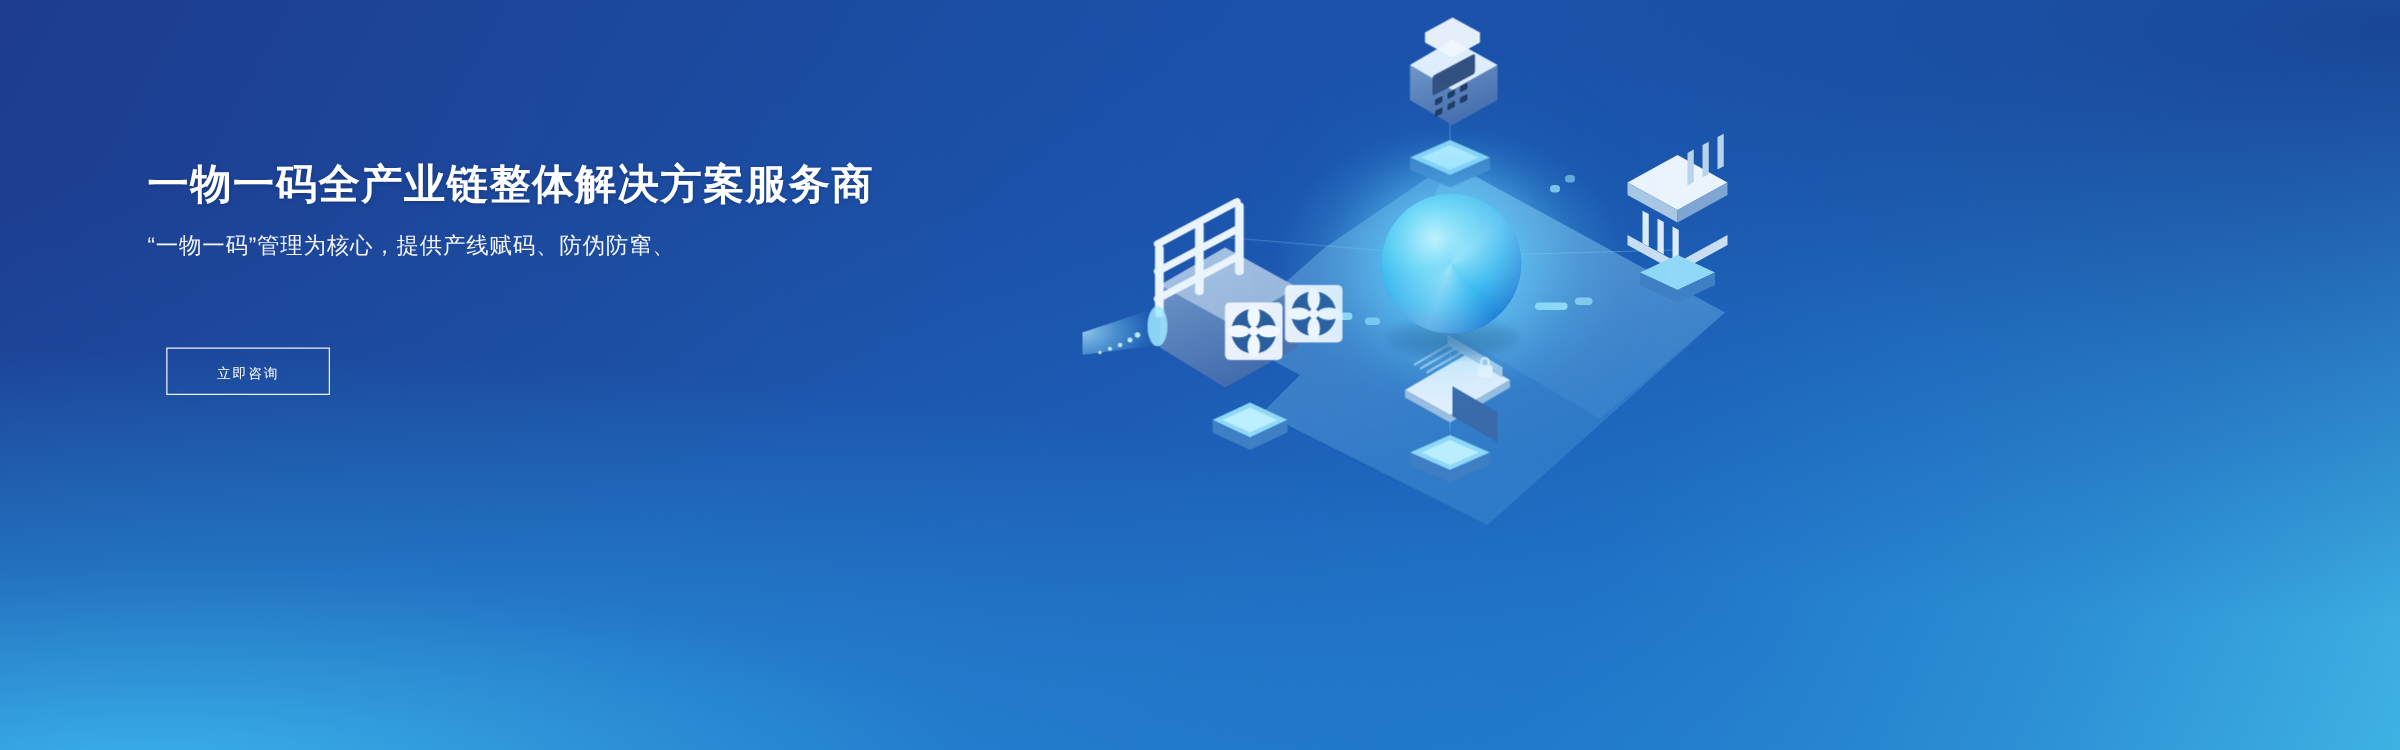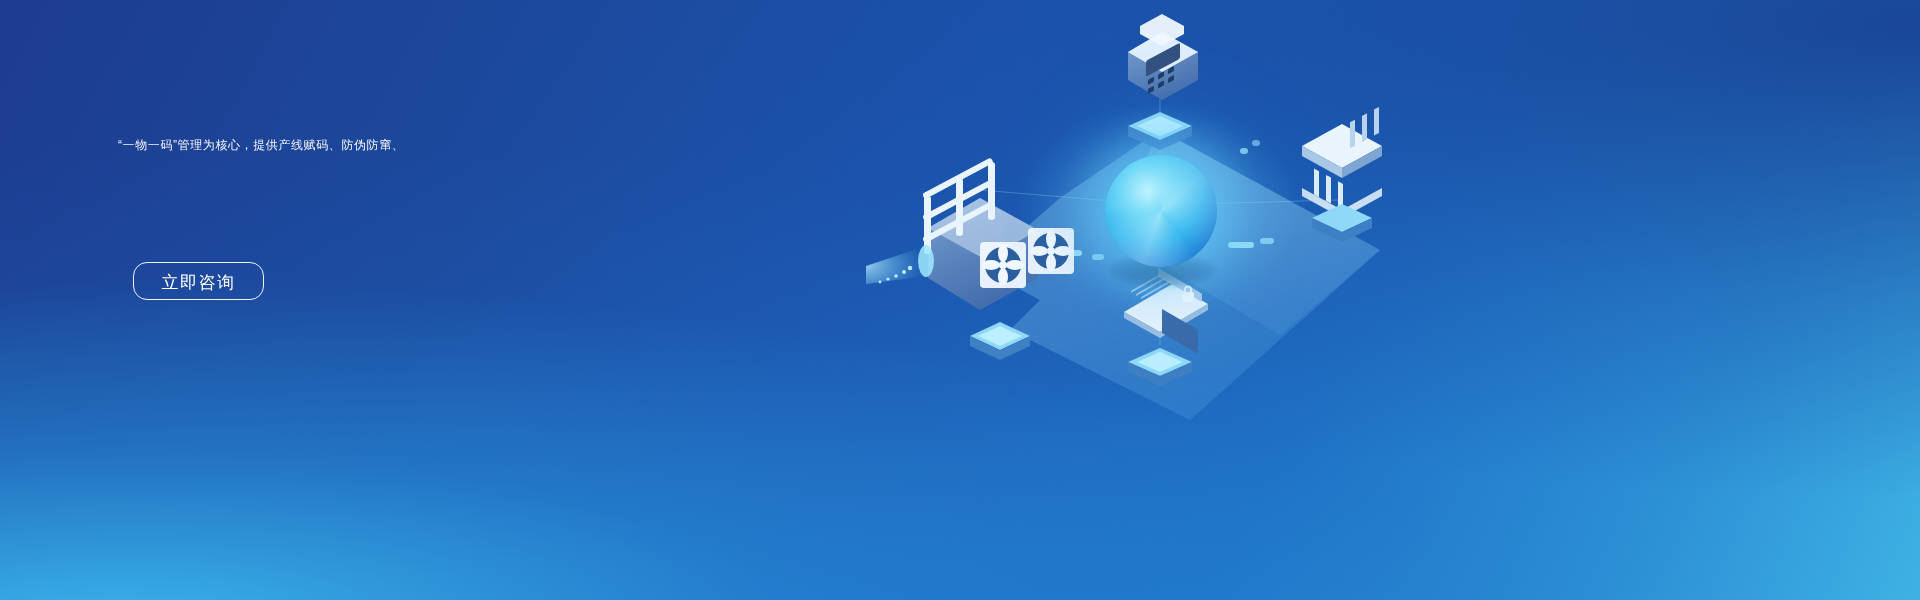--- a/index.html
+++ b/index.html
@@ -17,29 +17,29 @@
       linear-gradient(118deg, #1d3c8f 0%, #1c4a9e 26%, #1d5bb4 48%, #1f72c6 68%, #2d92d6 86%, #3fb3e4 100%);
   }
   
   .text-block{position:absolute;left:118px;top:126px;width:700px;}
   .headline{
     font-size:33px;font-weight:bold;color:#ffffff;letter-spacing:1.2px;
     line-height:1.25;margin:0 0 14px 0;white-space:nowrap;
     text-shadow:0 1px 3px rgba(10,30,80,0.35);
   }
   .sub-line{
-    font-size:12px;color:rgba(255,255,255,0.95);letter-spacing:0.6px;
+    font-size:18px;color:rgba(255,255,255,0.95);letter-spacing:0.6px;
     line-height:31px;margin:0;white-space:nowrap;font-weight:normal;
   }
   .sub-wrap{margin-top:4px;}
   .cta{
-    position:absolute;left:15px;top:136px;
+    position:absolute;left:15px;top:152px;
     width:131px;height:38px;line-height:38px;text-align:center;
-    border:1px solid rgba(255,255,255,0.92);border-radius:14px;
-    color:#ffffff;font-size:17px;letter-spacing:1.5px;
+    border:1px solid rgba(255,255,255,0.92);border-radius:0;
+    color:#ffffff;font-size:11px;letter-spacing:1.5px;
     background:transparent;cursor:pointer;box-sizing:border-box;
     font-family:"Liberation Sans","DejaVu Sans",sans-serif;
   }
   
   .illus{position:absolute;left:860px;top:0;width:620px;height:600px;}
   .iso{position:absolute;left:0;top:0;width:620px;height:600px;}
   
   .orb{
     position:absolute;left:245px;top:155px;width:112px;height:112px;border-radius:50%;
     background:radial-gradient(circle at 38% 32%, #bff2ff 0%, #6fd8f7 26%, #33b6ef 52%, #1d7fd6 78%, #1a63bd 100%);
@@ -57,20 +57,21 @@
     filter:blur(2px);
   }
 </style>
 </head>
 <body>
 
 <div class="banner">
 
   <div class="text-block">
 
+    <h1 class="headline">一物一码全产业链整体解决方案服务商</h1>
 
     <div class="sub-wrap">
       <p class="sub-line">“一物一码”管理为核心，提供产线赋码、防伪防窜、</p>
     </div>
 
     <button class="cta">立即咨询</button>
   </div>
 
   <div class="illus">
     <svg class="iso" viewBox="0 0 620 600" xmlns="http://www.w3.org/2000/svg">

